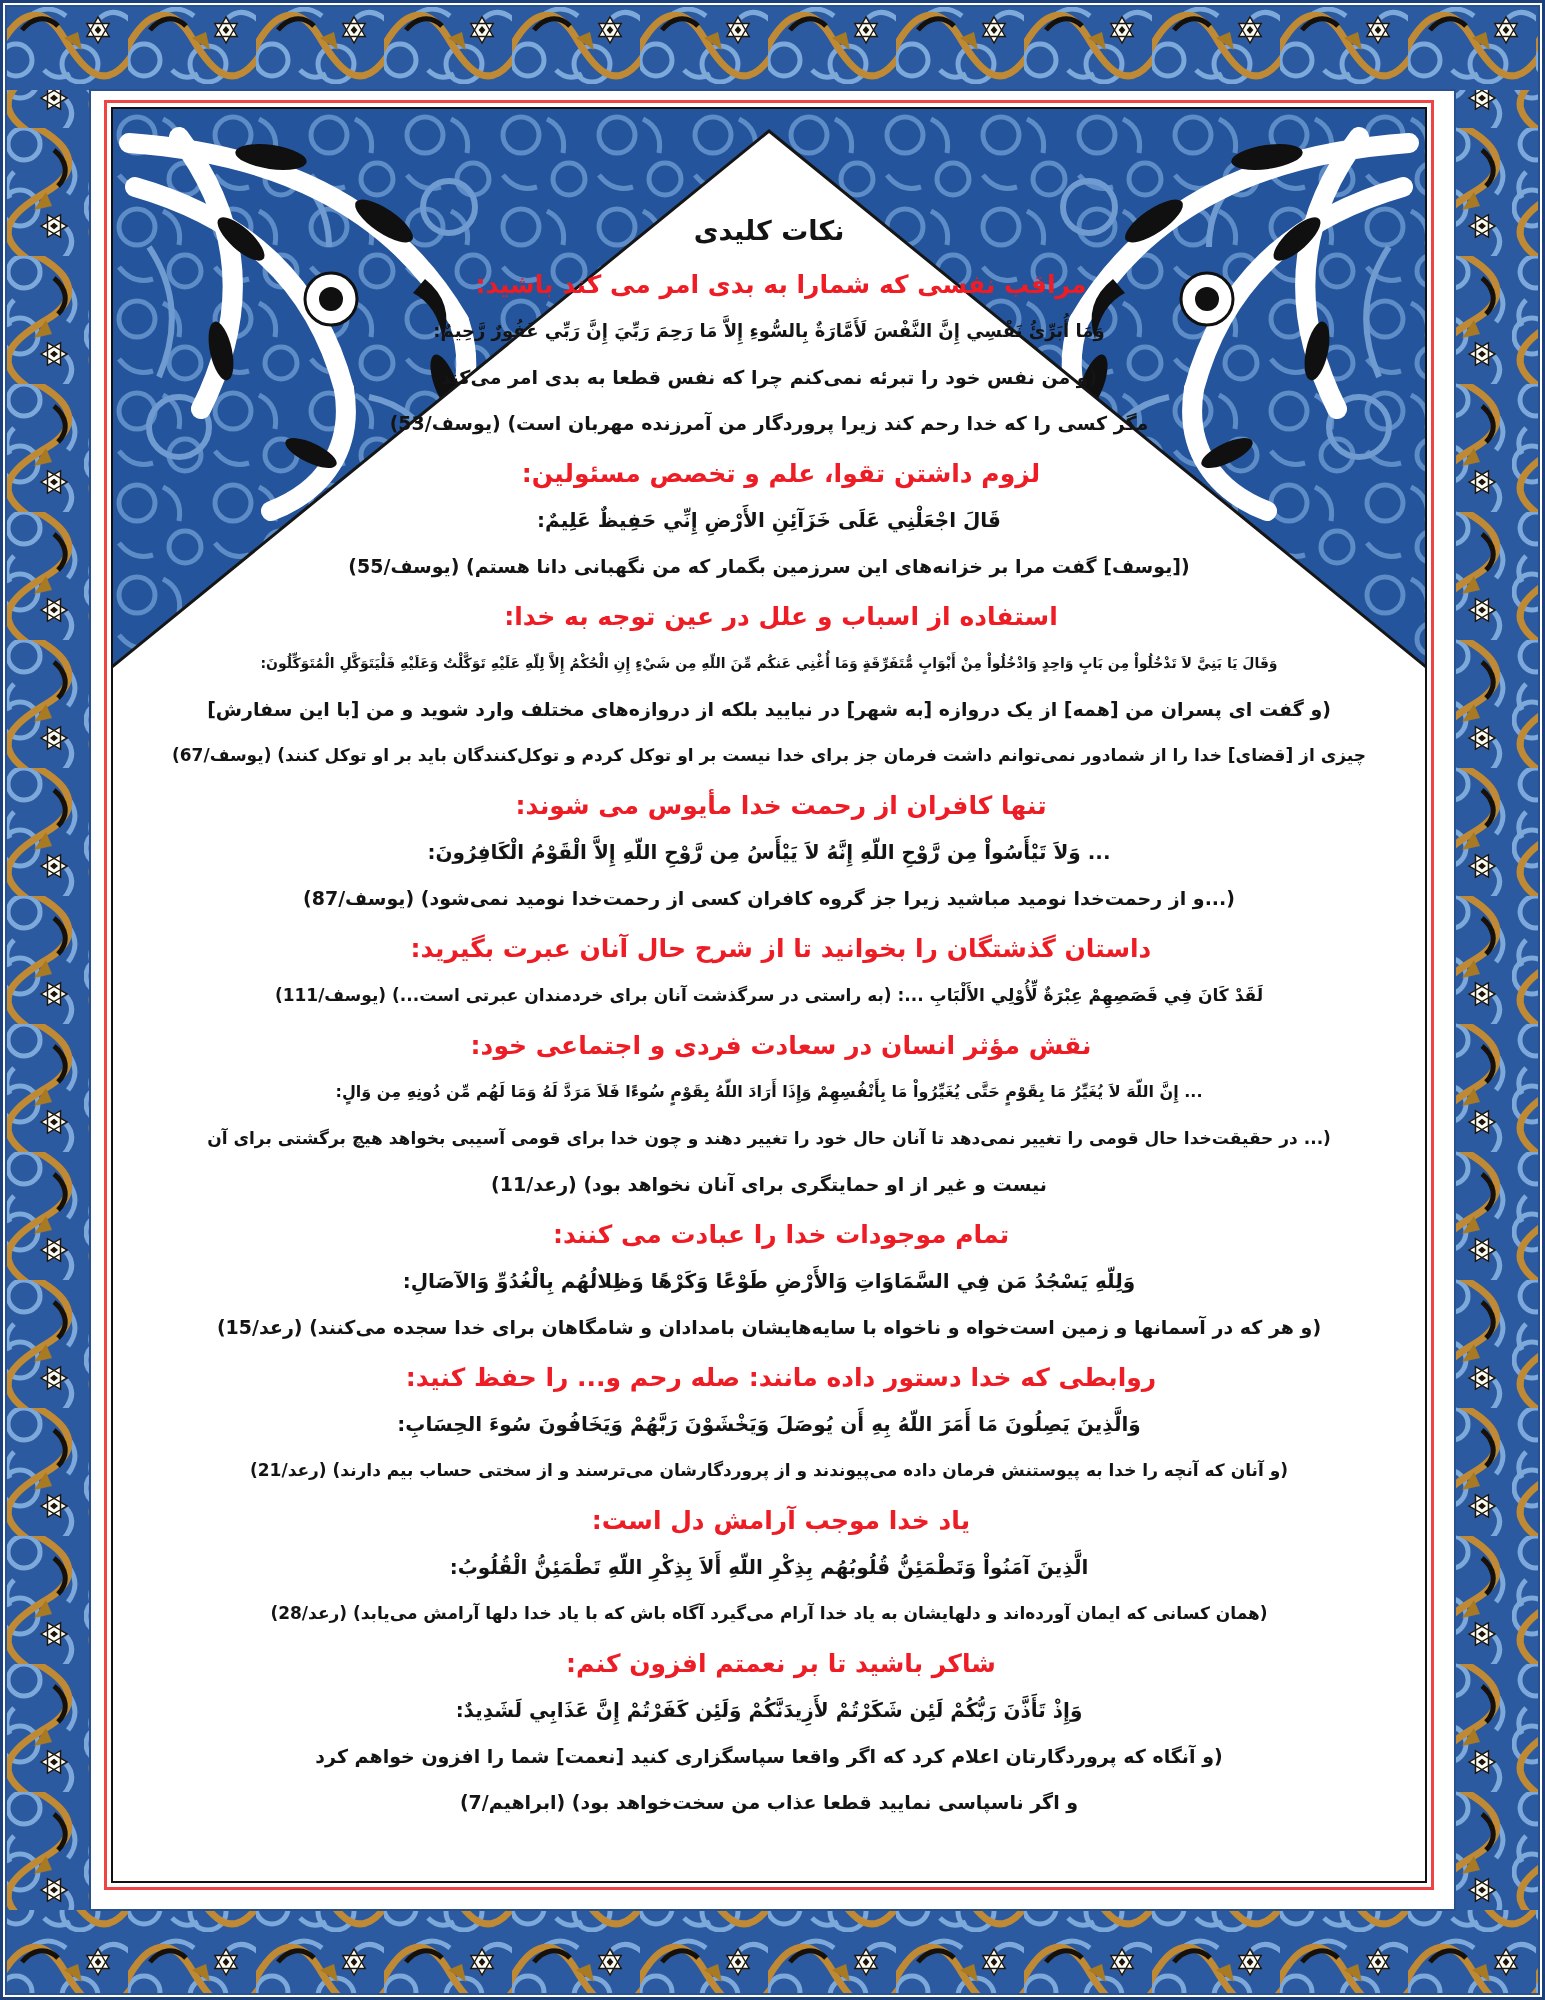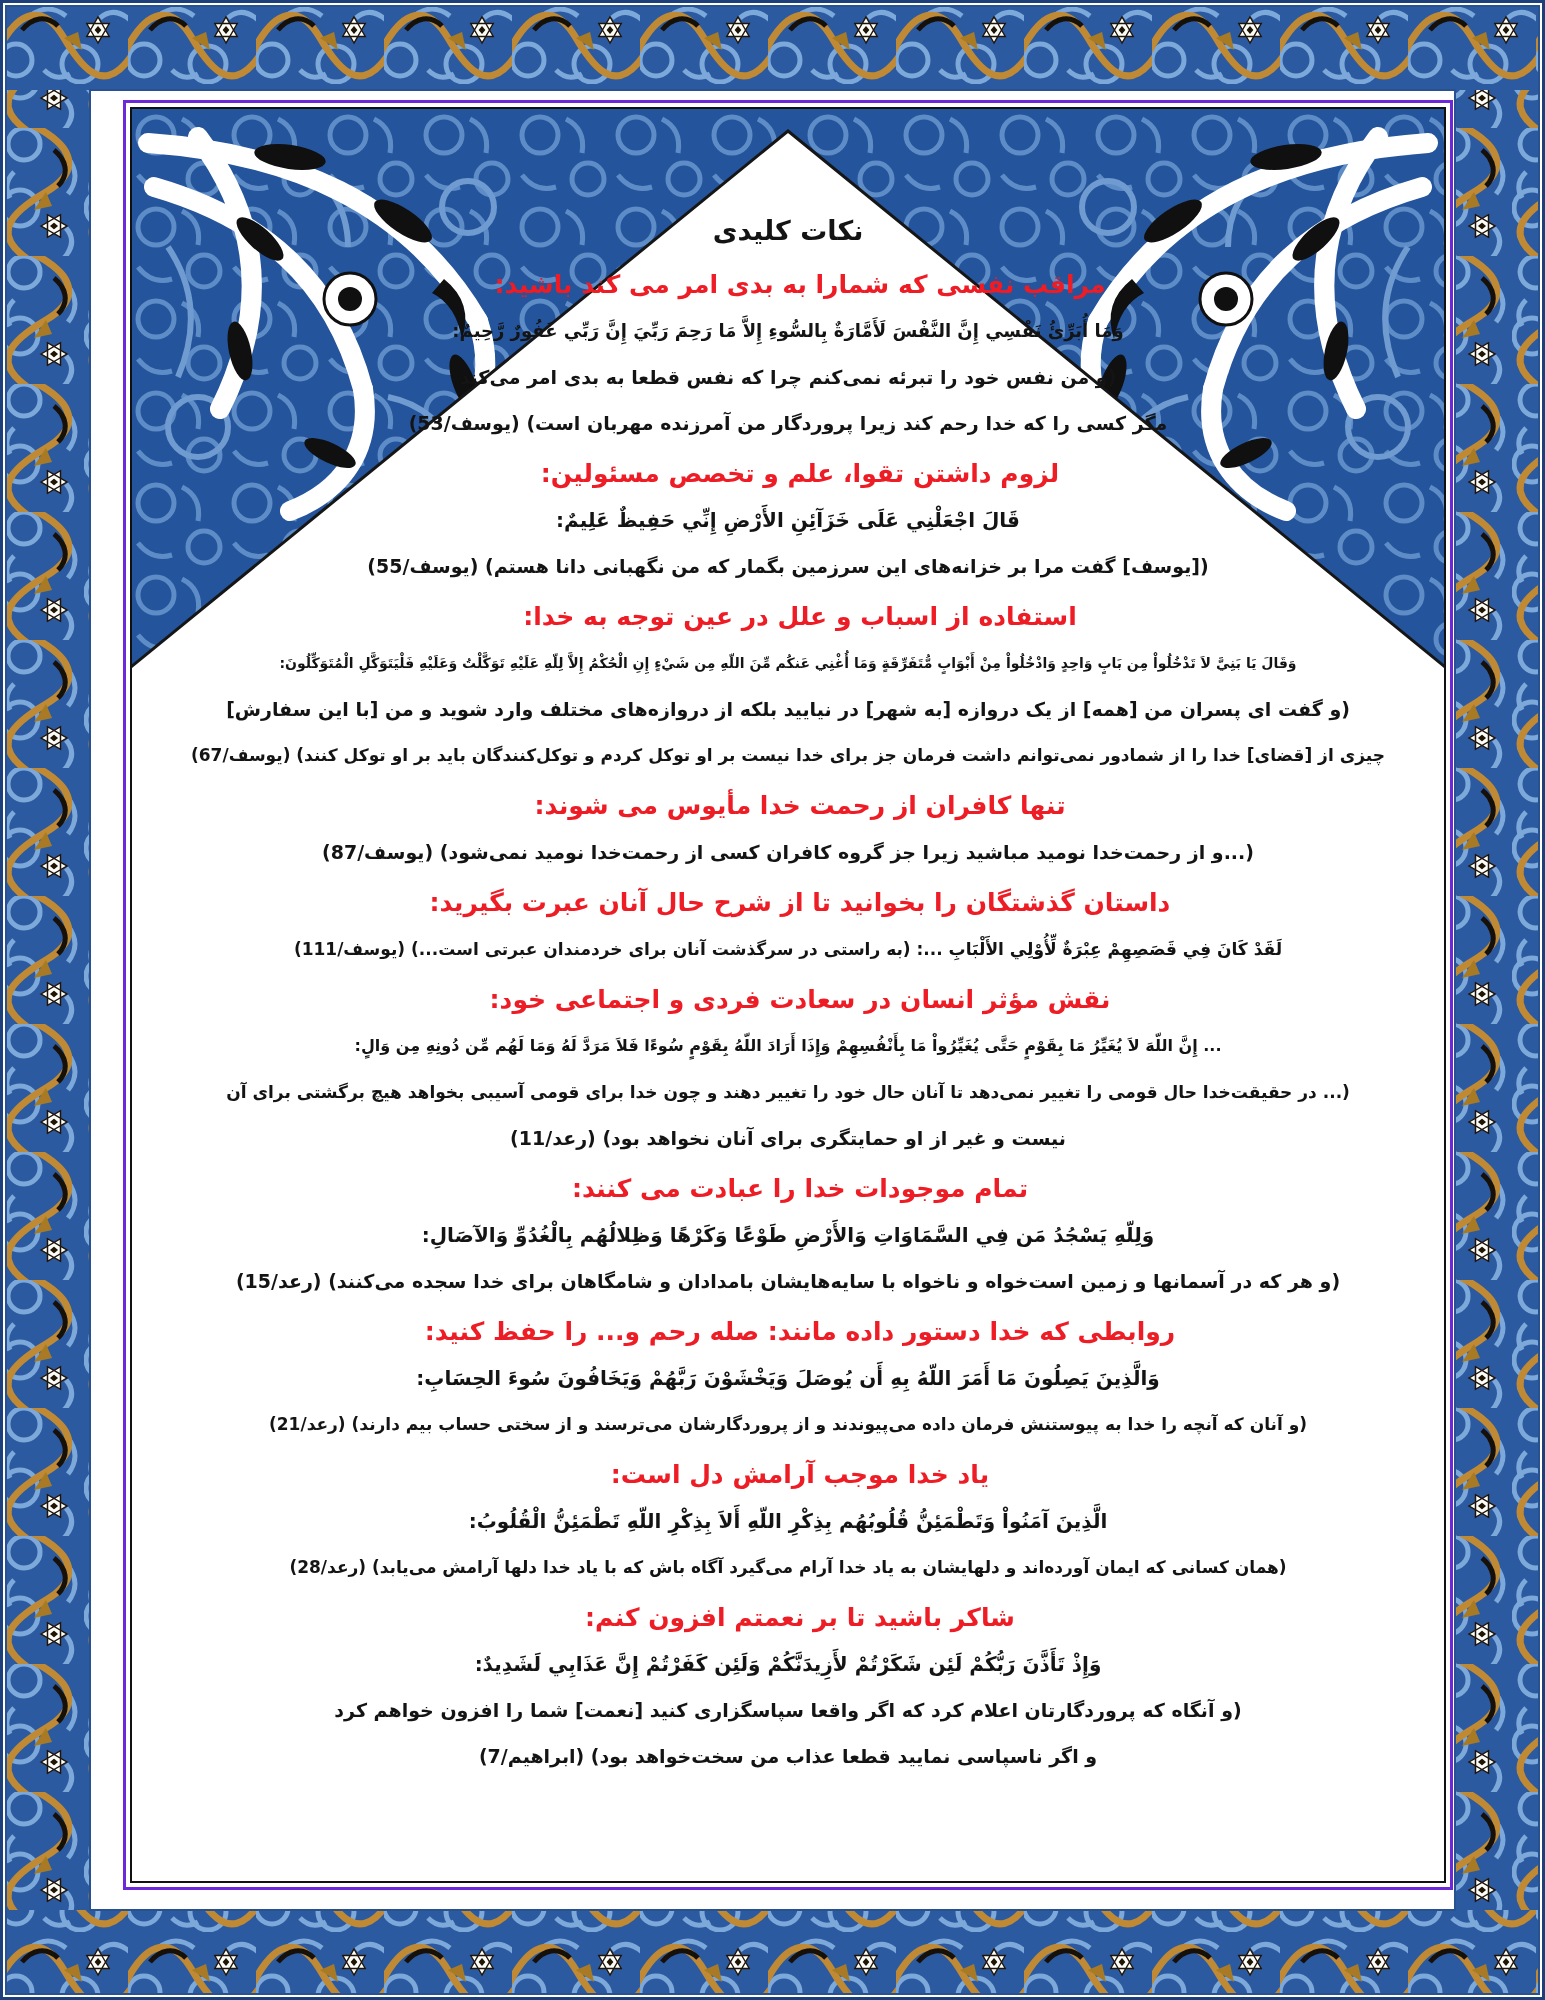--- a/index.html
+++ b/index.html
@@ -1,20 +1,20 @@
 <!DOCTYPE html>
 <html lang="fa" style="--red: #ee1c25; --ink: #141414;"><head>
 <meta charset="utf-8">
 <style>
   html,body{margin:0;padding:0;background:#ffffff;}
   body{width:1545px;height:2000px;font-family:"DejaVu Sans",sans-serif;}
   .page{position:relative;width:1545px;height:2000px;background:#fff;overflow:hidden;}
   .frame{position:absolute;left:0;top:0;}
   .panel{position:absolute;left:104px;top:100px;width:1330px;height:1790px;
-         border:3px solid #6d28d9;padding:4px;background:#fff;box-sizing:border-box;margin-left:19px;}
+         border:3px solid #ef4444;padding:4px;background:#fff;box-sizing:border-box;}
   .panel-inner{position:relative;width:100%;height:100%;border:2px solid #111;
                box-sizing:border-box;overflow:hidden;background:#fff;}
   .arch{position:absolute;left:0;top:0;}
   .content{position:absolute;left:0;top:0;right:0;bottom:0;direction:rtl;
            text-align:center;padding-top:96px;color:var(--ink,#141414);}
   .title-row{height:52px;line-height:52px;font-size:27px;font-weight:bold;white-space:nowrap;}
   .subtitle-row{height:56px;line-height:56px;font-size:27px;font-weight:bold;white-space:nowrap;}
   .row{height:46px;line-height:46px;white-space:nowrap;overflow:hidden;}
   .row.h{color:var(--red,#ee1c25);font-size:25px;font-weight:bold;margin-top:5px;padding-left:24px;}
   .row.ar{font-size:20px;font-weight:bold;}
@@ -139,20 +139,21 @@
               <div class="row fa">([یوسف] گفت مرا بر خزانه‌های این سرزمین بگمار که من نگهبانی دانا هستم) (یوسف/55)</div>
             </section>
             <section>
               <div class="row h">استفاده از اسباب و علل در عین توجه به خدا:</div>
               <div class="row ar sz14">وَقَالَ يَا بَنِيَّ لاَ تَدْخُلُواْ مِن بَابٍ وَاحِدٍ وَادْخُلُواْ مِنْ أَبْوَابٍ مُّتَفَرِّقَةٍ وَمَا أُغْنِي عَنكُم مِّنَ اللّهِ مِن شَيْءٍ إِنِ الْحُكْمُ إِلاَّ لِلّهِ عَلَيْهِ تَوَكَّلْتُ وَعَلَيْهِ فَلْيَتَوَكَّلِ الْمُتَوَكِّلُونَ:</div>
               <div class="row fa">(و گفت ای پسران من [همه] از یک دروازه [به شهر] در نیایید بلکه از دروازه‌های مختلف وارد شوید و من [با این سفارش]</div>
               <div class="row fa sz17">چیزی از [قضای] خدا را از شمادور نمی‌توانم داشت فرمان جز برای خدا نیست بر او توکل کردم و توکل‌کنندگان باید بر او توکل کنند) (یوسف/67)</div>
             </section>
             <section>
               <div class="row h">تنها کافران از رحمت خدا مأیوس می شوند:</div>
+              <div class="row ar">... وَلاَ تَيْأَسُواْ مِن رَّوْحِ اللّهِ إِنَّهُ لاَ يَيْأَسُ مِن رَّوْحِ اللّهِ إِلاَّ الْقَوْمُ الْكَافِرُونَ:</div>
               <div class="row fa">(...و از رحمت‌خدا نومید مباشید زیرا جز گروه کافران کسی از رحمت‌خدا نومید نمی‌شود) (یوسف/87)</div>
             </section>
             <section>
               <div class="row h">داستان گذشتگان را بخوانید تا از شرح حال آنان عبرت بگیرید:</div>
               <div class="row mix sz17">لَقَدْ كَانَ فِي قَصَصِهِمْ عِبْرَةٌ لِّأُوْلِي الأَلْبَابِ ...: (به راستی در سرگذشت آنان برای خردمندان عبرتی است...) (یوسف/111)</div>
             </section>
             <section>
               <div class="row h">نقش مؤثر انسان در سعادت فردی و اجتماعی خود:</div>
               <div class="row ar sz16">... إِنَّ اللّهَ لاَ يُغَيِّرُ مَا بِقَوْمٍ حَتَّى يُغَيِّرُواْ مَا بِأَنْفُسِهِمْ وَإِذَا أَرَادَ اللّهُ بِقَوْمٍ سُوءًا فَلاَ مَرَدَّ لَهُ وَمَا لَهُم مِّن دُونِهِ مِن وَالٍ:</div>
               <div class="row fa sz17">(... در حقیقت‌خدا حال قومی را تغییر نمی‌دهد تا آنان حال خود را تغییر دهند و چون خدا برای قومی آسیبی بخواهد هیچ برگشتی برای آن</div>

